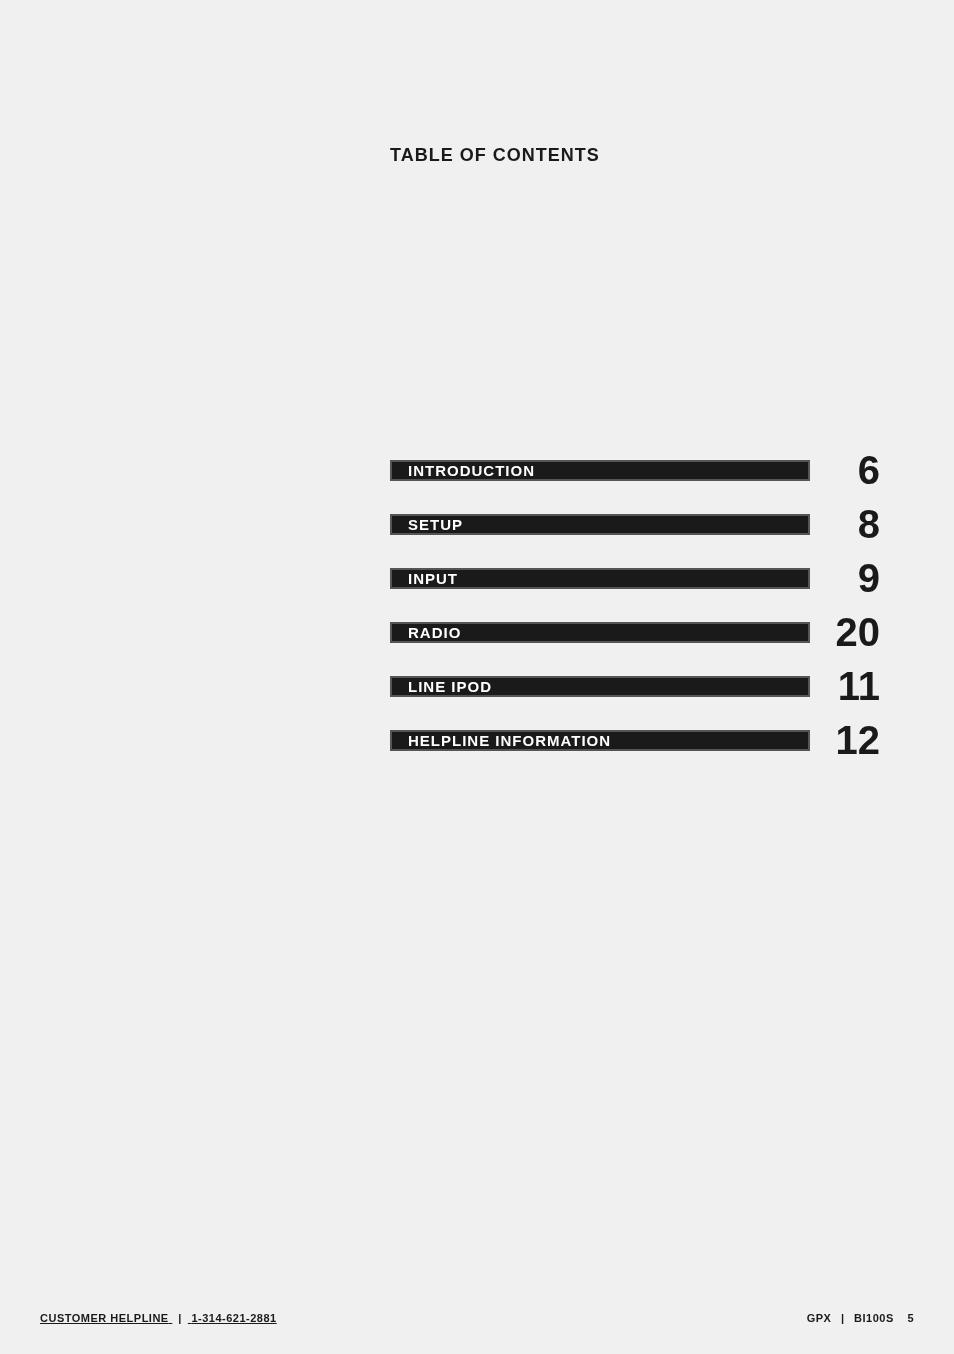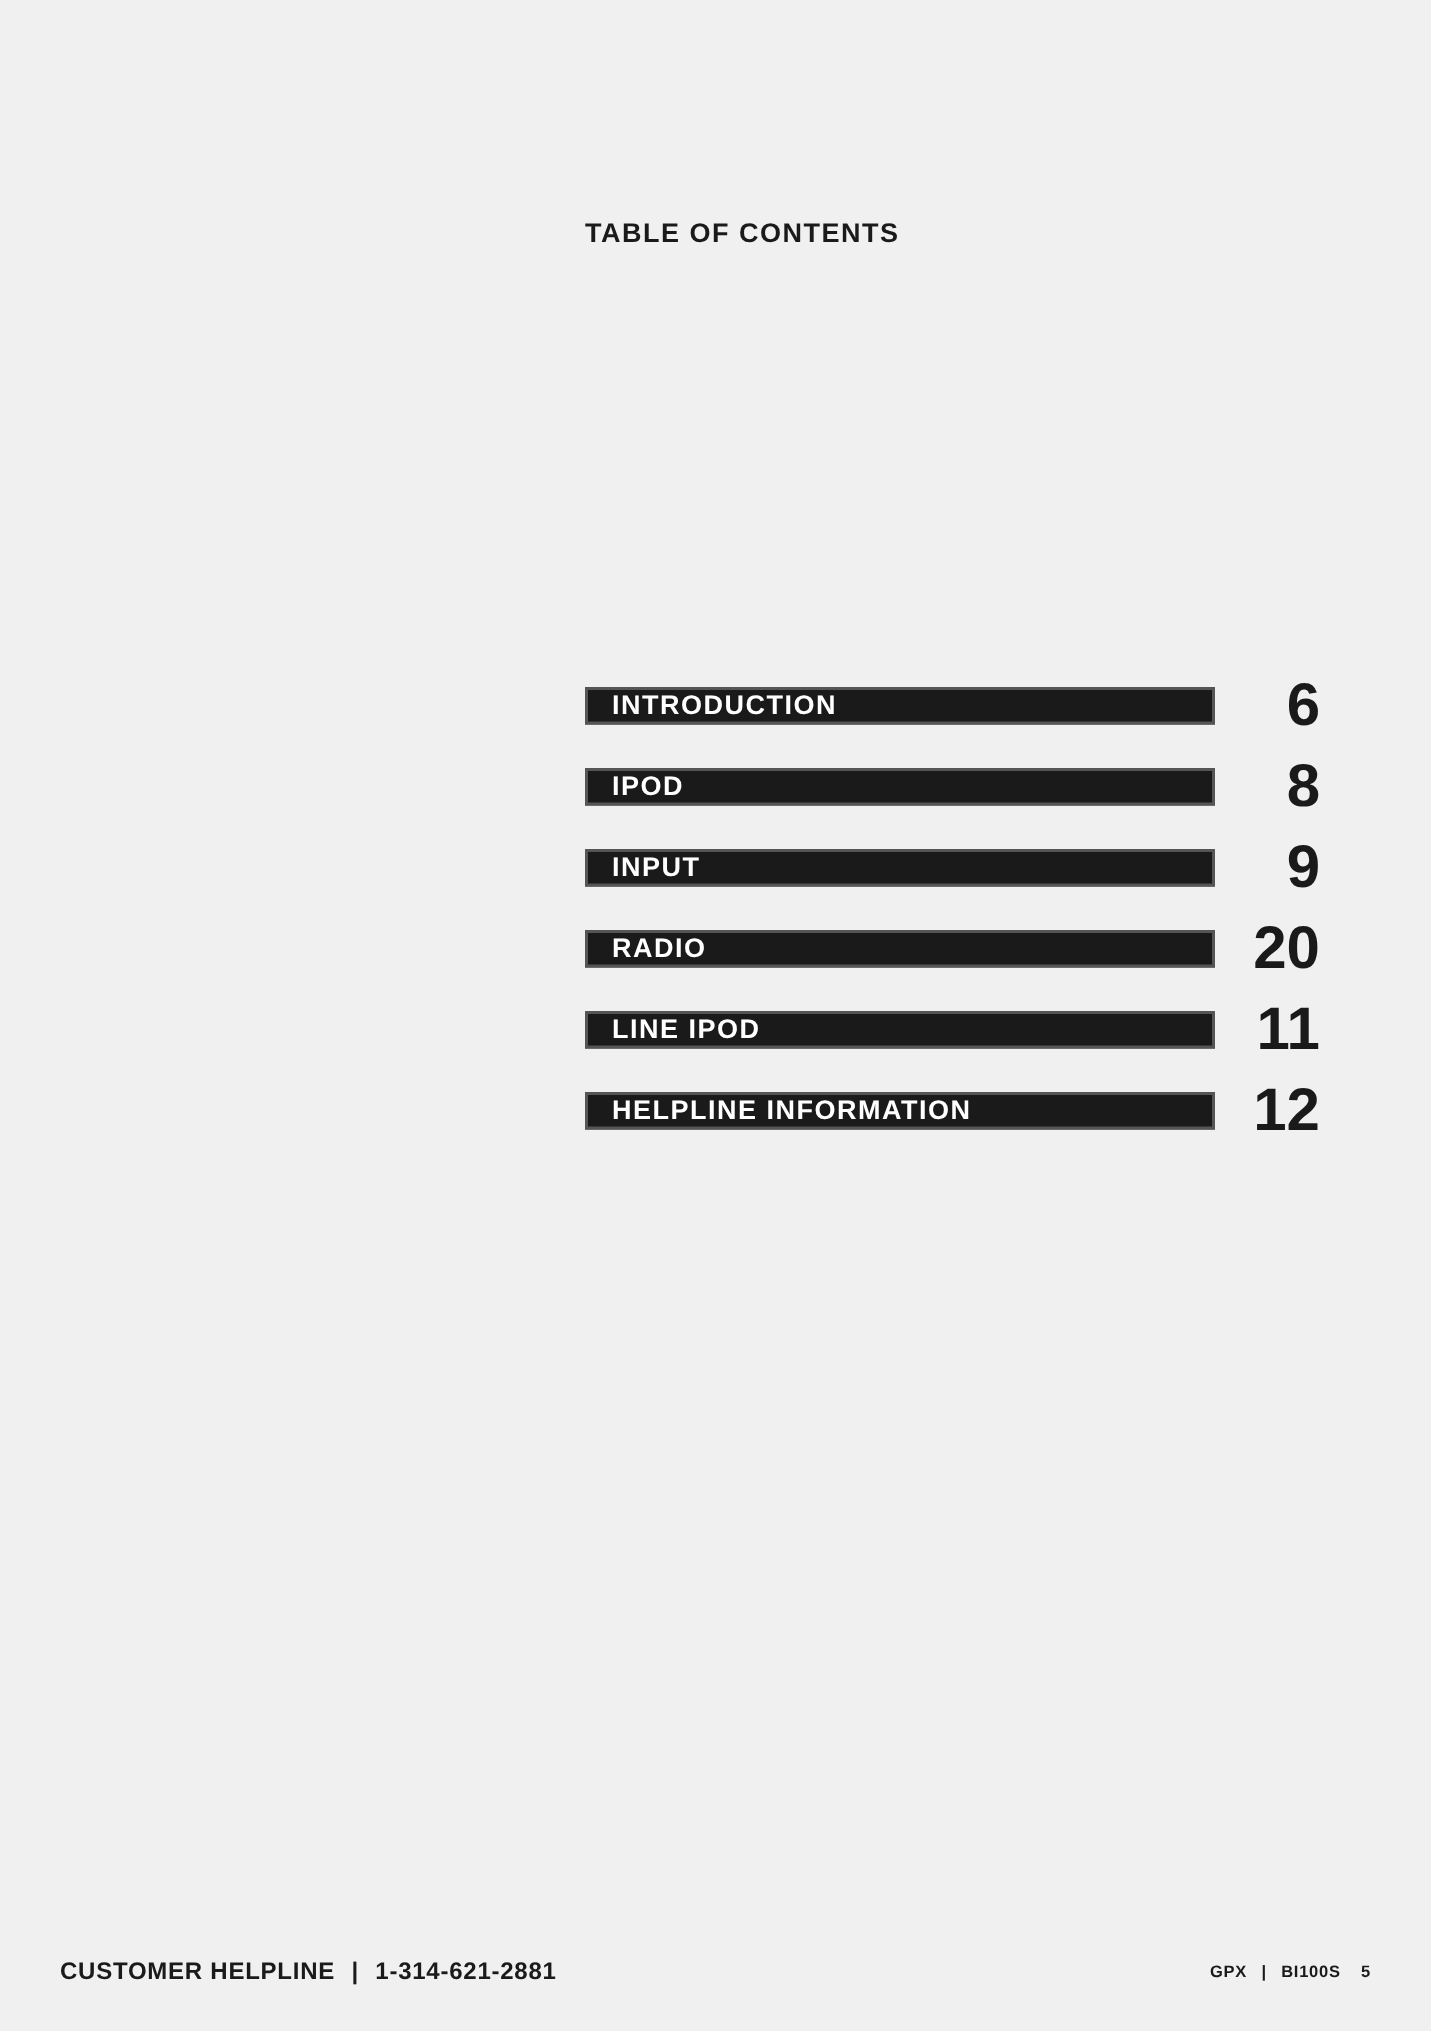--- a/index.html
+++ b/index.html
@@ -47,21 +47,21 @@
 
     .toc-entry {
       display: flex;
       align-items: center;
       gap: 0;
     }
 
     .toc-label {
       background-color: #1a1a1a;
       color: #ffffff;
-      font-size: 18px;
+      font-size: 15px;
       font-weight: 700;
       letter-spacing: 1px;
       padding: 0 16px;
       flex: 1;
       border: 2px solid #555;
     }
 
     .toc-number {
       font-size: 40px;
       font-weight: 900;
@@ -77,24 +77,25 @@
       bottom: 30px;
       left: 0;
       right: 0;
       display: flex;
       justify-content: space-between;
       padding: 0 40px;
       align-items: center;
     }
 
     .footer-left {
-      font-size: 16px;
+      font-size: 11px;
       font-weight: 700;
       color: #1a1a1a;
       letter-spacing: 0.5px;
+      text-decoration: underline;
     }
 
     .footer-right {
       font-size: 11px;
       font-weight: 700;
       color: #1a1a1a;
       letter-spacing: 0.5px;
     }
   </style>
 </head>
@@ -104,21 +105,21 @@
 
   <div class="page-title">TABLE OF CONTENTS</div>
 
   <div class="toc-entries">
 
   <div class="toc-entry">
         <div class="toc-label">INTRODUCTION</div>
         <div class="toc-number">6</div>
       </div>
       <div class="toc-entry">
-        <div class="toc-label">IPOD</div>
+        <div class="toc-label">SETUP</div>
         <div class="toc-number">8</div>
       </div>
       <div class="toc-entry">
         <div class="toc-label">INPUT</div>
         <div class="toc-number">9</div>
       </div>
       <div class="toc-entry">
         <div class="toc-label">RADIO</div>
         <div class="toc-number">20</div>
       </div>

